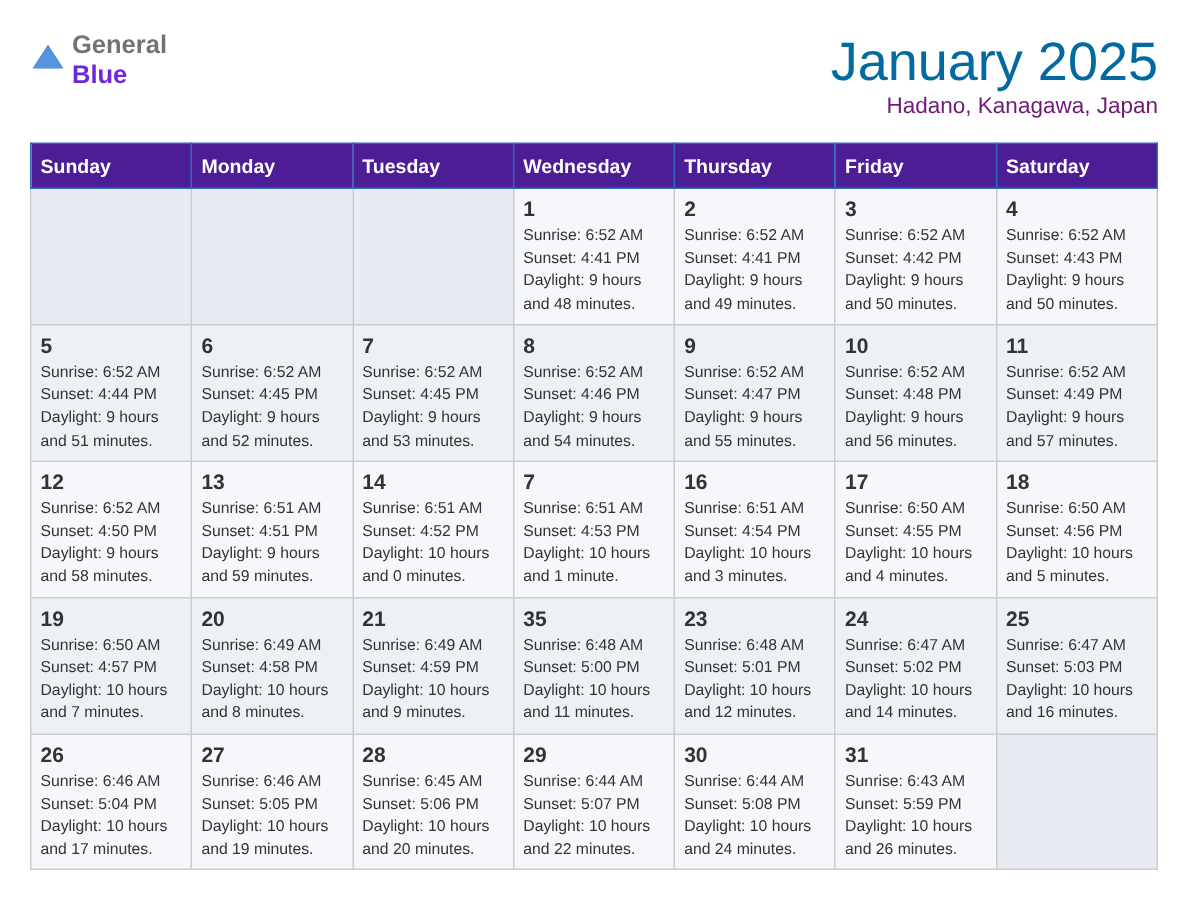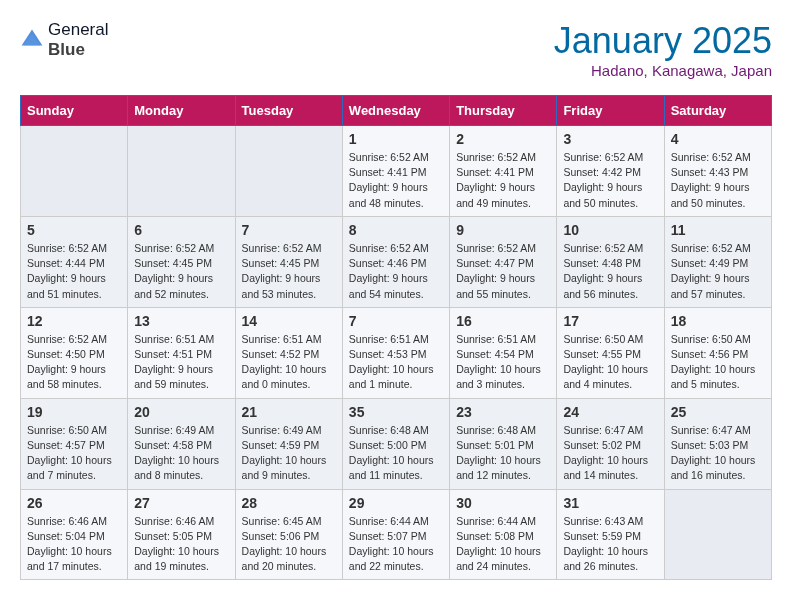--- a/index.html
+++ b/index.html
@@ -36,21 +36,21 @@
     .calendar-subtitle {
       font-size: 15px;
       color: #701a75;
     }
     table {
       width: 100%;
       border-collapse: collapse;
       table-layout: fixed;
     }
     thead th {
-      background-color: #be185d;
+      background-color: #4c1d95;
       color: #fff;
       padding: 7px 6px;
       font-size: 13px;
       font-weight: bold;
       text-align: left;
       border: 1px solid #2d6abf;
     }
     tbody td {
       border: 1px solid #ccc;
       vertical-align: top;
@@ -86,22 +86,22 @@
 <body>
 
 <div class="header-area">
   <div class="logo">
     <svg class="logo-icon" viewBox="0 0 30 30" xmlns="http://www.w3.org/2000/svg">
       <rect x="0" y="0" width="30" height="30" fill="none"></rect>
       <polygon points="15,2 28,22 2,22" fill="#3a7bd5" opacity="0.85"></polygon>
       <polygon points="15,8 25,22 5,22" fill="#5a9be8" opacity="0.5"></polygon>
     </svg>
     <div>
-      <span style="font-size:17px;font-weight:normal;color:#0f172a;">General</span><br>
-      <span style="font-size:17px;font-weight:bold;color:#404040;">Blue</span>
+      <span style="font-size:17px;font-weight:bold;color:#737373;">General</span><br>
+      <span style="font-size:17px;font-weight:bold;color:#6d28d9;">Blue</span>
     </div>
   </div>
   <div class="title-area">
     <div class="calendar-title">January 2025</div>
     <div class="calendar-subtitle">Hadano, Kanagawa, Japan</div>
   </div>
 </div>
 
 <table>
   <thead>

